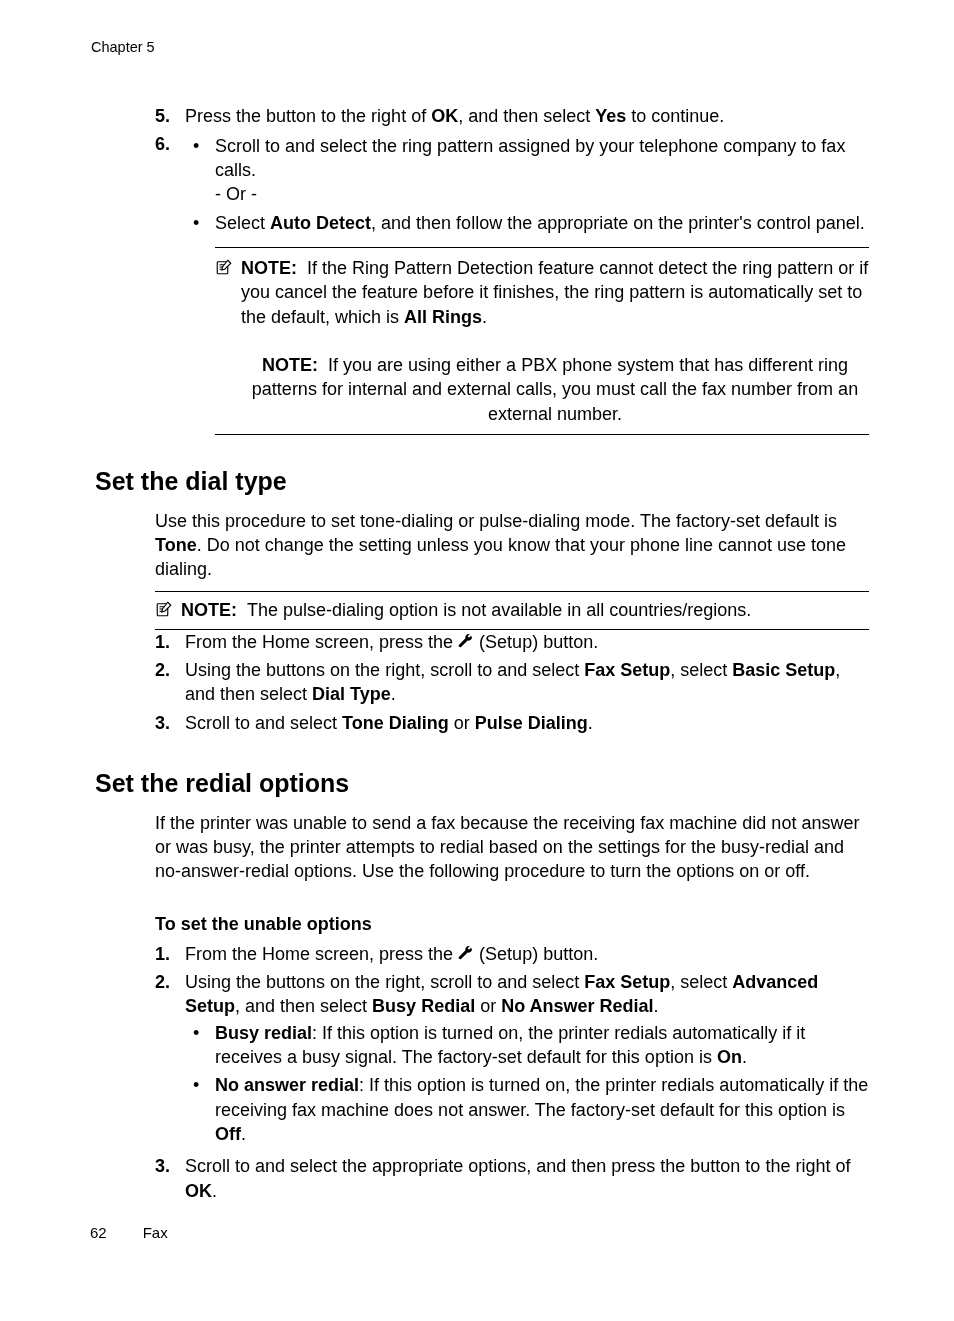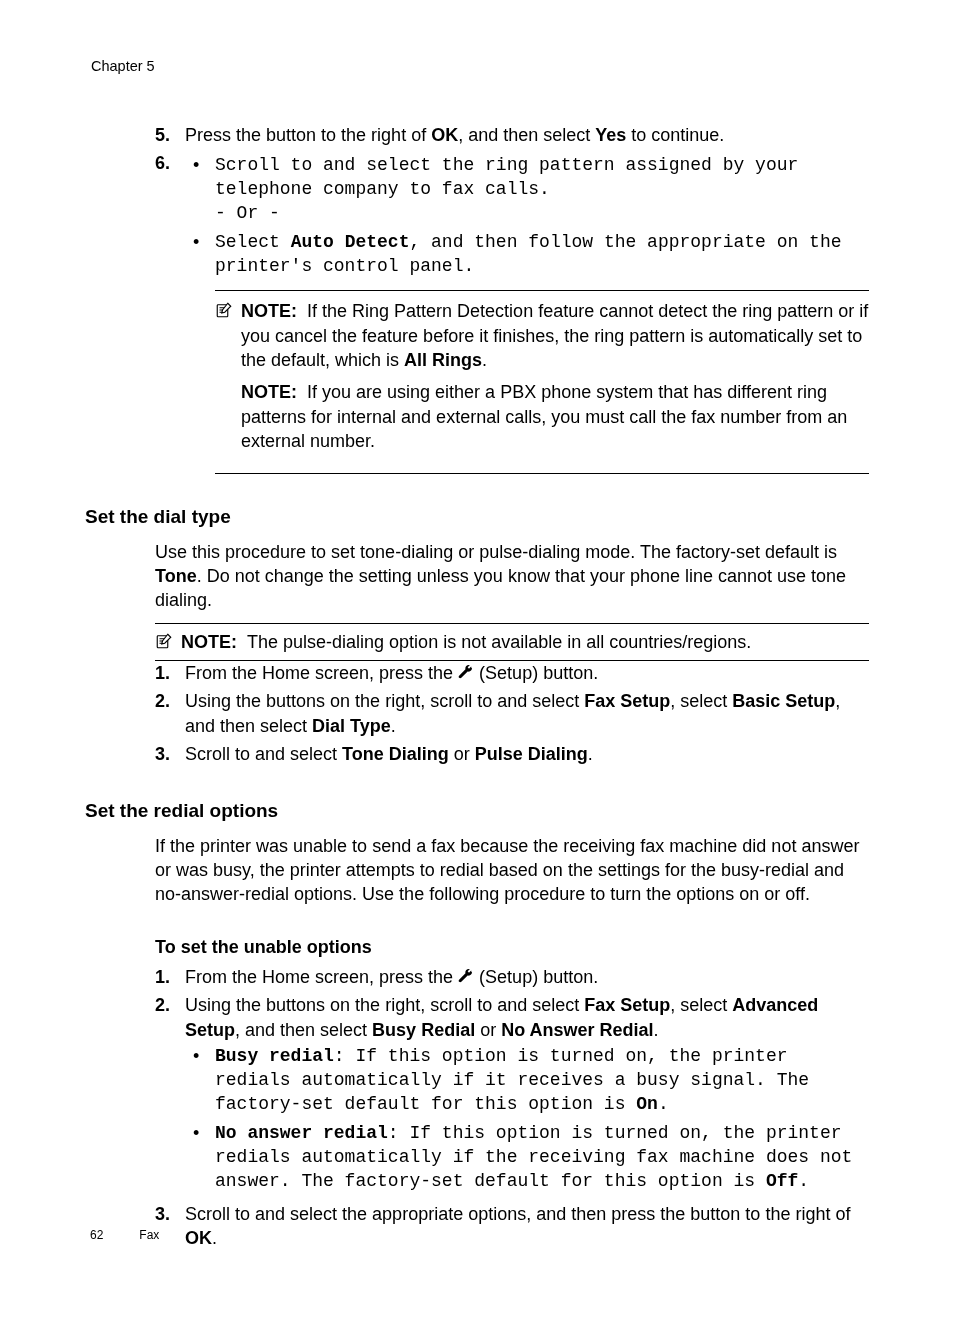--- a/index.html
+++ b/index.html
@@ -7,62 +7,62 @@
       width: 954px;
       height: 1321px;
       background: #fff;
       font-family: Arial, Helvetica, sans-serif;
       color: #000;
       font-size: 18px;
       line-height: 1.35;
       position: relative;
       padding: 38px 85px 40px 85px;
     }
-    .chapter-header { font-size: 14.5px; margin-bottom: 46px; margin-left: 6px; margin-top: 19px; }
+    .chapter-header { font-size: 14.5px; margin-bottom: 46px; margin-left: 6px; }
     .content { margin-left: 70px; }
     .ol { }
     .ol-item { display: flex; margin-bottom: 4px; }
     .ol-num { font-weight: bold; width: 30px; flex-shrink: 0; }
     .ol-body { flex: 1; }
     .ul { margin-top: 2px; }
     .ul-item { display: flex; margin-bottom: 4px; }
     .ul-bullet { width: 30px; flex-shrink: 0; text-align: left; padding-left: 8px; }
-    .ul-body { flex: 1; font-family: Liberation Mono, monospace; }
+    .ul-body { flex: 1; }
     .note-block {
       border-top: 1px solid #000;
       border-bottom: 1px solid #000;
       margin-top: 12px;
       margin-left: 30px;
-      padding: 8px 0 20px 0;
+      padding: 8px 0 8px 0;
     }
     .note-row { display: flex; }
     .note-icon-col { width: 26px; flex-shrink: 0; padding-top: 2px; }
     .note-text-col { flex: 1; }
-    .note-para2 { margin-top: 8px; }
+    .note-para2 { margin-top: 24px; text-align: center; }
     .note-single {
       border-top: 1px solid #000;
       border-bottom: 1px solid #000;
       margin-top: 10px;
       padding: 6px 0;
     }
     .h3 {
       font-weight: bold;
-      font-size: 19px;
+      font-size: 25px;
       margin-top: 32px;
       margin-bottom: 10px;
-      margin-left: 0;
+      margin-left: 10px;
     }
     .h3-top { margin-top: 30px; }
     .para { margin-bottom: 4px; }
     .procedure-title { font-weight: bold; margin-top: 28px; margin-bottom: 6px; }
     .page-footer {
       position: absolute;
       bottom: 78px;
       left: 90px;
-      font-size: 12px;
+      font-size: 15px;
     }
     .page-num { margin-right: 36px; }
     strong { font-weight: bold; }
     svg { display: block; }
     .icon-inline { display: inline-block; vertical-align: -2px; }
   </style>
 </head>
 <body>
 
 <div class="chapter-header">Chapter 5</div>

